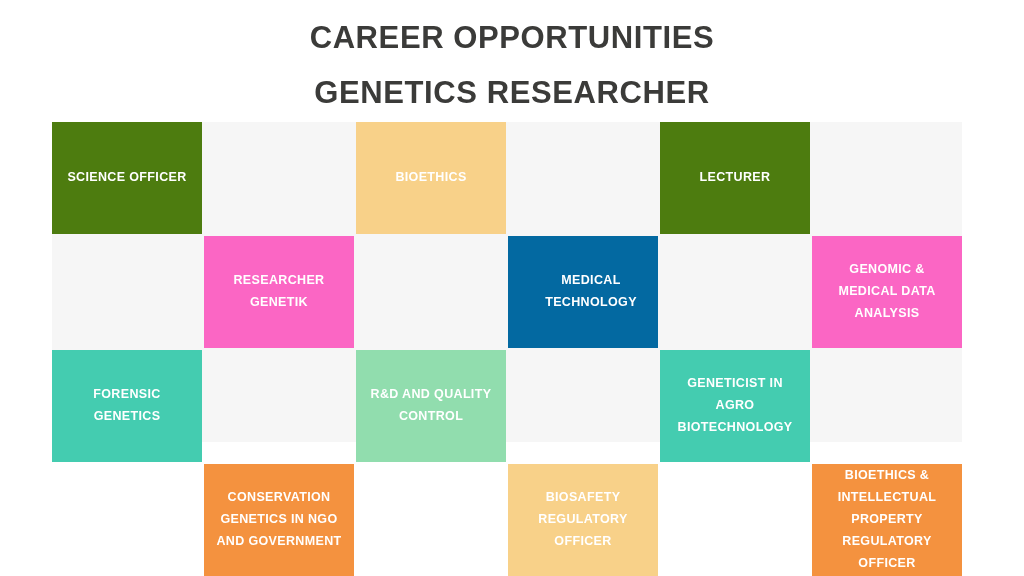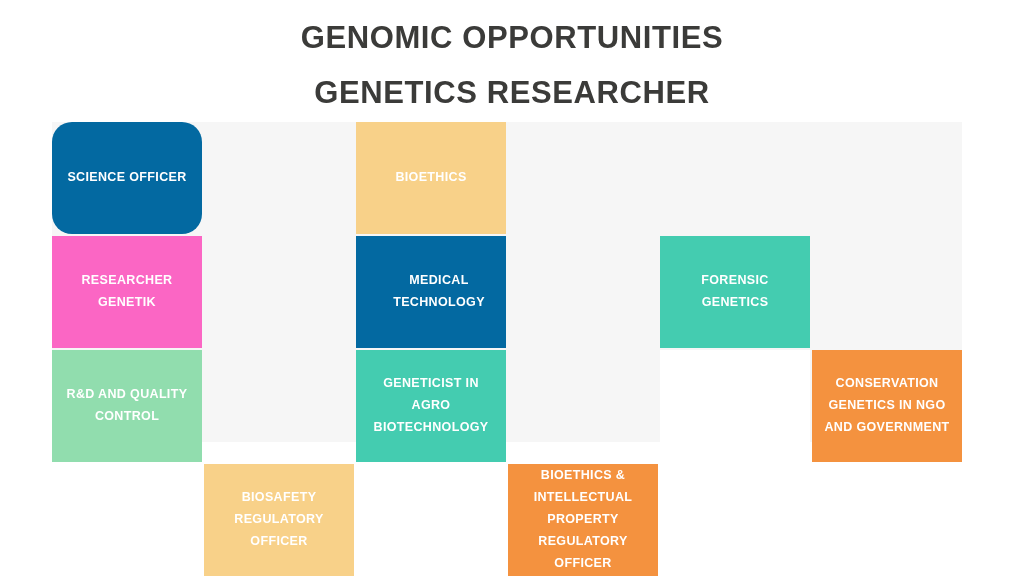--- a/index.html
+++ b/index.html
@@ -85,59 +85,65 @@
     font-size: 12.5px;
     font-weight: bold;
     line-height: 1.75;
     letter-spacing: 0.35px;
     display: block;
   }
   .cell.empty { background: transparent; }
   .cell.empty-white { background: #ffffff; }
 
   
-  .t-orange      { background: #0369a1; border-radius: 20px; }
+  .t-orange      { background: #4d7c0f; }
   .t-orange-dark { background: #f4923f; }
   .t-peach       { background: #f8d189; }
   .t-pink-hot    { background: #fb66c4; }
   .t-pink-light  { background: #0369a1; padding-left: 24px; }
   .t-teal        { background: #44ccb0; }
   .t-green-light { background: #91dDae; }
 </style>
 </head>
 <body>
 
 <div class="poster">
 
   <div class="title-block">
-    <div class="title-line line1">GENOMIC OPPORTUNITIES</div>
+    <div class="title-line line1">CAREER OPPORTUNITIES</div>
     <div class="title-line line2">GENETICS RESEARCHER</div>
   </div>
 
   <div class="panel-bg"></div>
 
   <div class="grid-panel" id="grid-panel">
       <div class="cell t-orange">
         <span class="label">SCIENCE OFFICER</span>
       </div>
       <div class="cell empty"></div>
       <div class="cell t-peach">
         <span class="label">BIOETHICS</span>
       </div>
       <div class="cell empty"></div>
+      <div class="cell t-orange">
+        <span class="label">LECTURER</span>
+      </div>
       <div class="cell empty"></div>
       <div class="cell empty"></div>
       <div class="cell t-pink-hot">
         <span class="label">RESEARCHER GENETIK</span>
       </div>
       <div class="cell empty"></div>
       <div class="cell t-pink-light">
         <span class="label">MEDICAL TECHNOLOGY</span>
       </div>
       <div class="cell empty"></div>
+      <div class="cell t-pink-hot">
+        <span class="label">GENOMIC &amp; MEDICAL DATA ANALYSIS</span>
+      </div>
       <div class="cell t-teal">
         <span class="label">FORENSIC GENETICS</span>
       </div>
       <div class="cell empty"></div>
       <div class="cell t-green-light">
         <span class="label">R&amp;D AND QUALITY CONTROL</span>
       </div>
       <div class="cell empty"></div>
       <div class="cell t-teal">
         <span class="label">GENETICIST IN AGRO BIOTECHNOLOGY</span>

